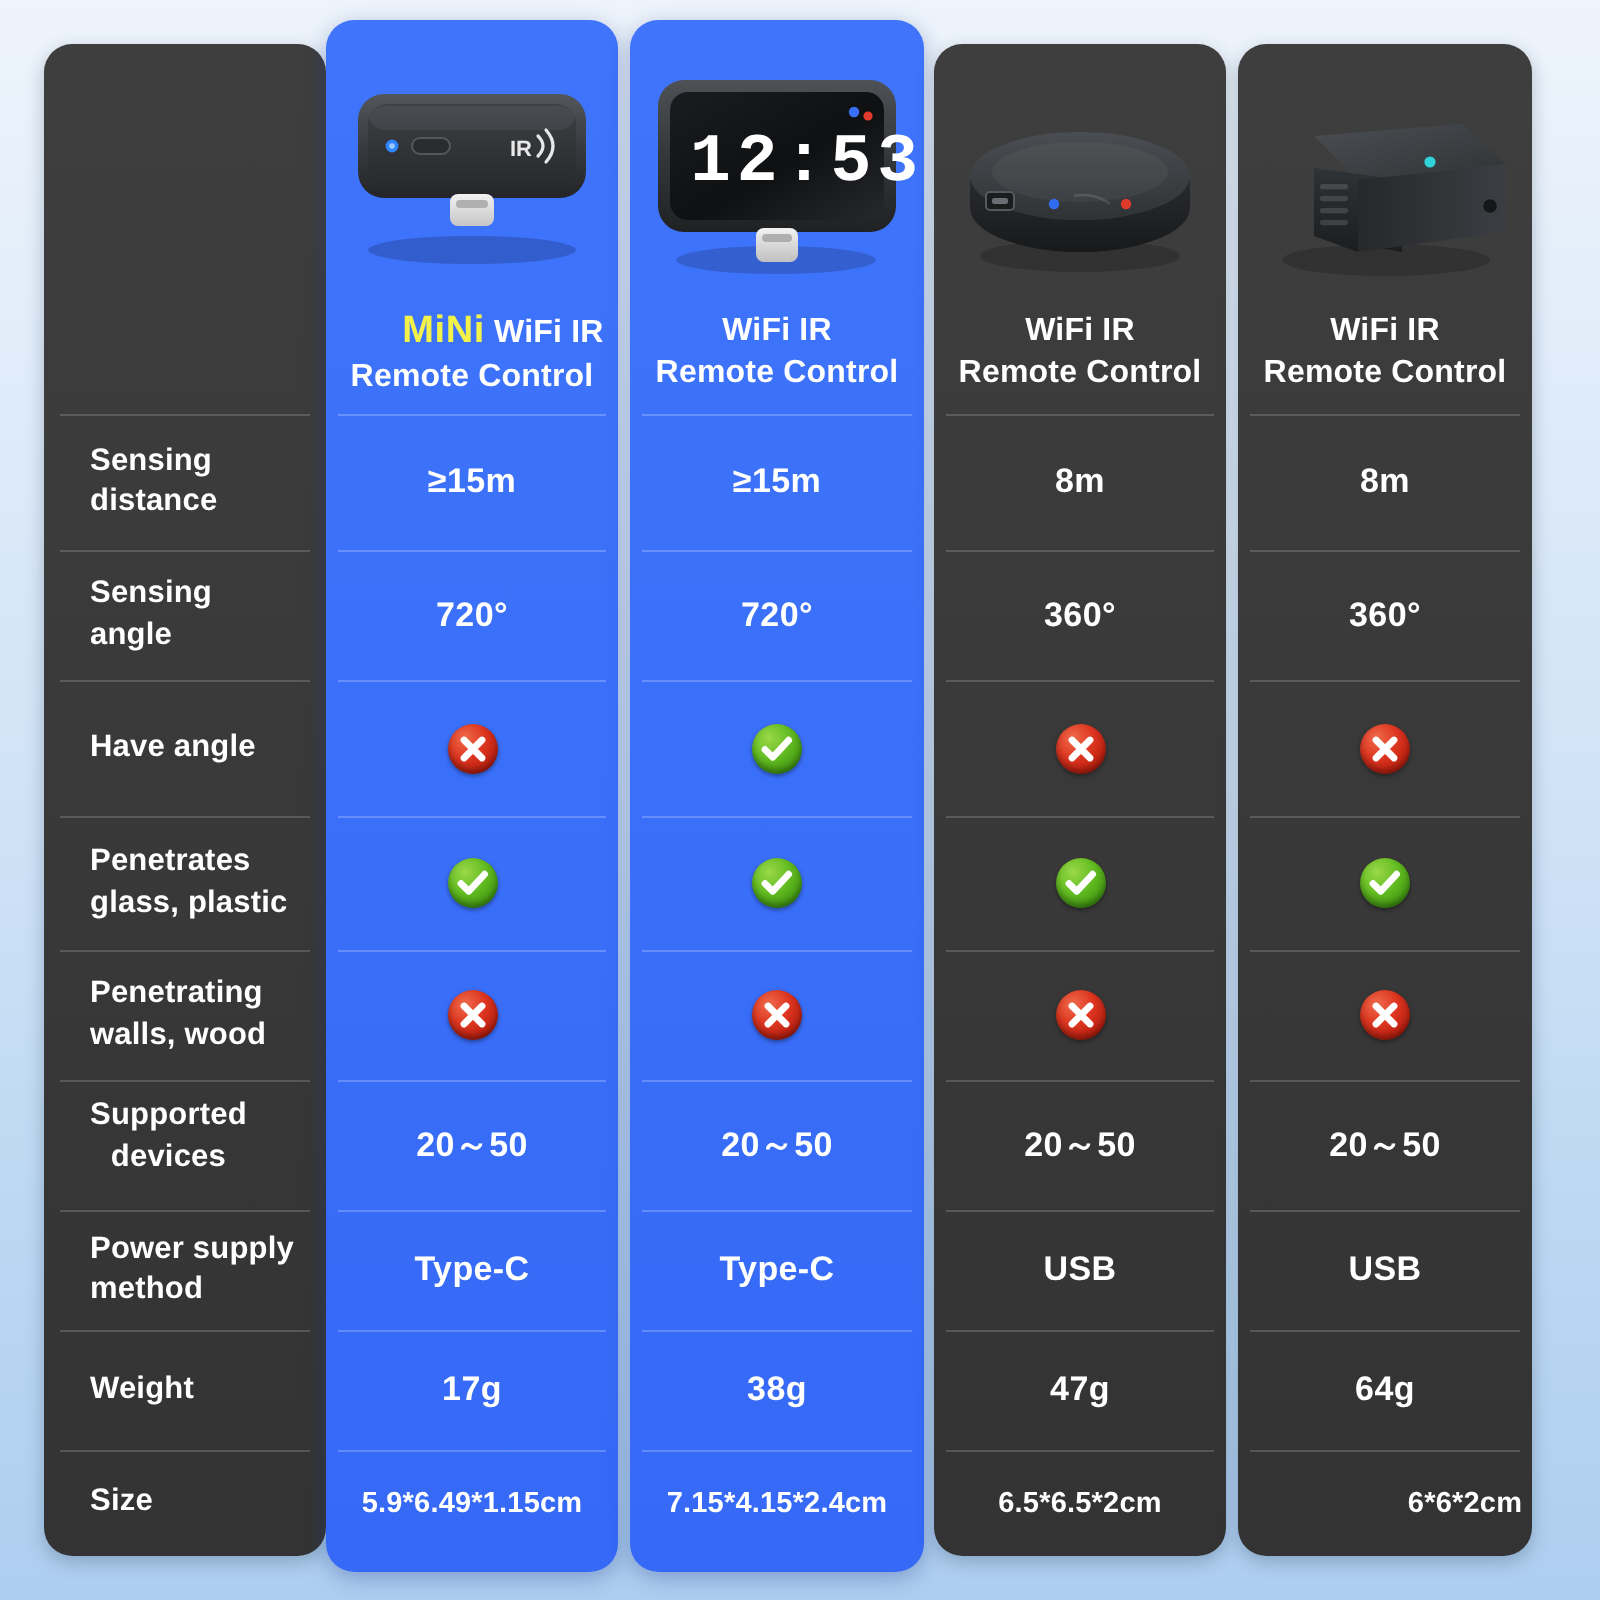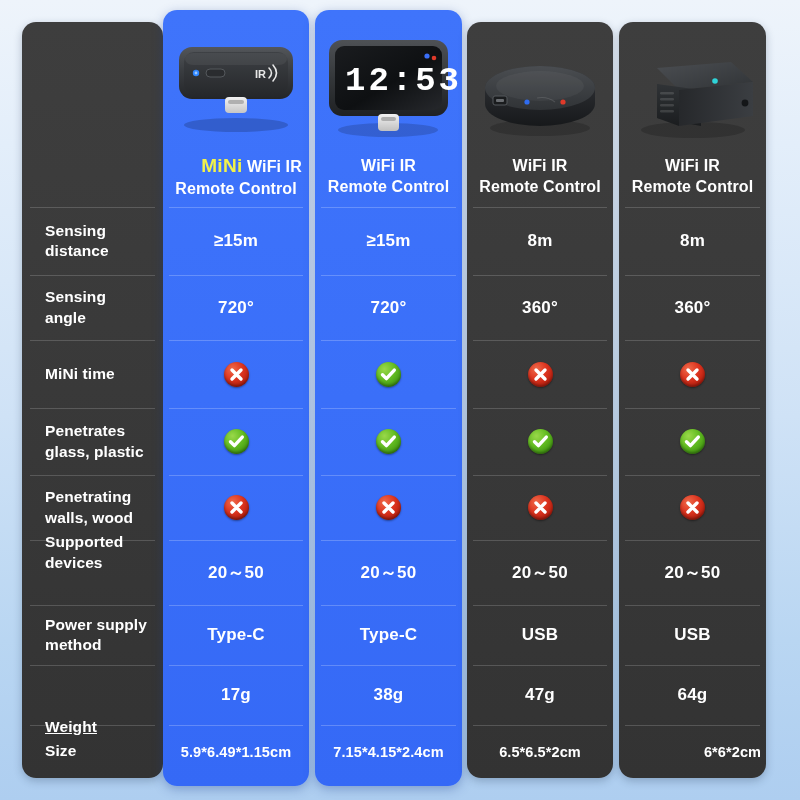--- a/index.html
+++ b/index.html
@@ -298,21 +298,21 @@
       <div class="cell value-cell" style="left: 163px; top: 275px; width: 146px; height: 65px;">720°</div>
       <div class="cell value-cell" style="left: 315px; top: 275px; width: 147px; height: 65px;">720°</div>
       <div class="cell value-cell" style="left: 467px; top: 275px; width: 146px; height: 65px;">360°</div>
       <div class="cell value-cell" style="left: 619px; top: 275px; width: 147px; height: 65px;">360°</div>
       <div class="divider" style="left: 30px; top: 340px; width: 125px;"></div>
       <div class="divider on-blue" style="left: 169px; top: 340px; width: 134px;"></div>
       <div class="divider on-blue" style="left: 321px; top: 340px; width: 135px;"></div>
       <div class="divider" style="left: 473px; top: 340px; width: 134px;"></div>
       <div class="divider" style="left: 625px; top: 340px; width: 135px;"></div>
       <div class="cell label-cell" style="left: 22px; top: 340px; width: 141px; height: 68px;">
-        <div>MiNi time</div>
+        <div>Have angle</div>
       </div>
       <div class="cell value-cell" style="left: 163px; top: 340px; width: 146px; height: 68px;">
         <span class="status-icon no">
           <svg width="25" height="25" viewBox="0 0 25 25">
             <path d="M8 8 L17 17 M17 8 L8 17" stroke="#ffffff" stroke-width="3.4" stroke-linecap="round"></path>
           </svg>
         </span>
       </div>
       <div class="cell value-cell" style="left: 315px; top: 340px; width: 147px; height: 68px;">
         <span class="status-icon yes">
@@ -405,21 +405,21 @@
           <svg width="25" height="25" viewBox="0 0 25 25">
             <path d="M8 8 L17 17 M17 8 L8 17" stroke="#ffffff" stroke-width="3.4" stroke-linecap="round"></path>
           </svg>
         </span>
       </div>
       <div class="divider" style="left: 30px; top: 540px; width: 125px;"></div>
       <div class="divider on-blue" style="left: 169px; top: 540px; width: 134px;"></div>
       <div class="divider on-blue" style="left: 321px; top: 540px; width: 135px;"></div>
       <div class="divider" style="left: 473px; top: 540px; width: 134px;"></div>
       <div class="divider" style="left: 625px; top: 540px; width: 135px;"></div>
-      <div class="cell label-cell" style="left: 22px; top: 520px; width: 111px; height: 65px;">
+      <div class="cell label-cell" style="left: 22px; top: 536px; width: 111px; height: 65px; text-align: center;">
         <div>Supported<br>devices</div>
       </div>
       <div class="cell value-cell" style="left: 163px; top: 540px; width: 146px; height: 65px;">20～50</div>
       <div class="cell value-cell" style="left: 315px; top: 540px; width: 147px; height: 65px;">20～50</div>
       <div class="cell value-cell" style="left: 467px; top: 540px; width: 146px; height: 65px;">20～50</div>
       <div class="cell value-cell" style="left: 619px; top: 540px; width: 147px; height: 65px;">20～50</div>
       <div class="divider" style="left: 30px; top: 605px; width: 125px;"></div>
       <div class="divider on-blue" style="left: 169px; top: 605px; width: 134px;"></div>
       <div class="divider on-blue" style="left: 321px; top: 605px; width: 135px;"></div>
       <div class="divider" style="left: 473px; top: 605px; width: 134px;"></div>
@@ -429,21 +429,21 @@
       </div>
       <div class="cell value-cell" style="left: 163px; top: 605px; width: 146px; height: 60px;">Type-C</div>
       <div class="cell value-cell" style="left: 315px; top: 605px; width: 147px; height: 60px;">Type-C</div>
       <div class="cell value-cell" style="left: 467px; top: 605px; width: 146px; height: 60px;">USB</div>
       <div class="cell value-cell" style="left: 619px; top: 605px; width: 147px; height: 60px;">USB</div>
       <div class="divider" style="left: 30px; top: 665px; width: 125px;"></div>
       <div class="divider on-blue" style="left: 169px; top: 665px; width: 134px;"></div>
       <div class="divider on-blue" style="left: 321px; top: 665px; width: 135px;"></div>
       <div class="divider" style="left: 473px; top: 665px; width: 134px;"></div>
       <div class="divider" style="left: 625px; top: 665px; width: 135px;"></div>
-      <div class="cell label-cell" style="left: 22px; top: 697px; width: 141px; height: 60px; text-decoration: underline;">
+      <div class="cell label-cell" style="left: 22px; top: 665px; width: 141px; height: 60px;">
         <div>Weight</div>
       </div>
       <div class="cell value-cell" style="left: 163px; top: 665px; width: 146px; height: 60px;">17g</div>
       <div class="cell value-cell" style="left: 315px; top: 665px; width: 147px; height: 60px;">38g</div>
       <div class="cell value-cell" style="left: 467px; top: 665px; width: 146px; height: 60px;">47g</div>
       <div class="cell value-cell" style="left: 619px; top: 665px; width: 147px; height: 60px;">64g</div>
       <div class="divider" style="left: 30px; top: 725px; width: 125px;"></div>
       <div class="divider on-blue" style="left: 169px; top: 725px; width: 134px;"></div>
       <div class="divider on-blue" style="left: 321px; top: 725px; width: 135px;"></div>
       <div class="divider" style="left: 473px; top: 725px; width: 134px;"></div>

